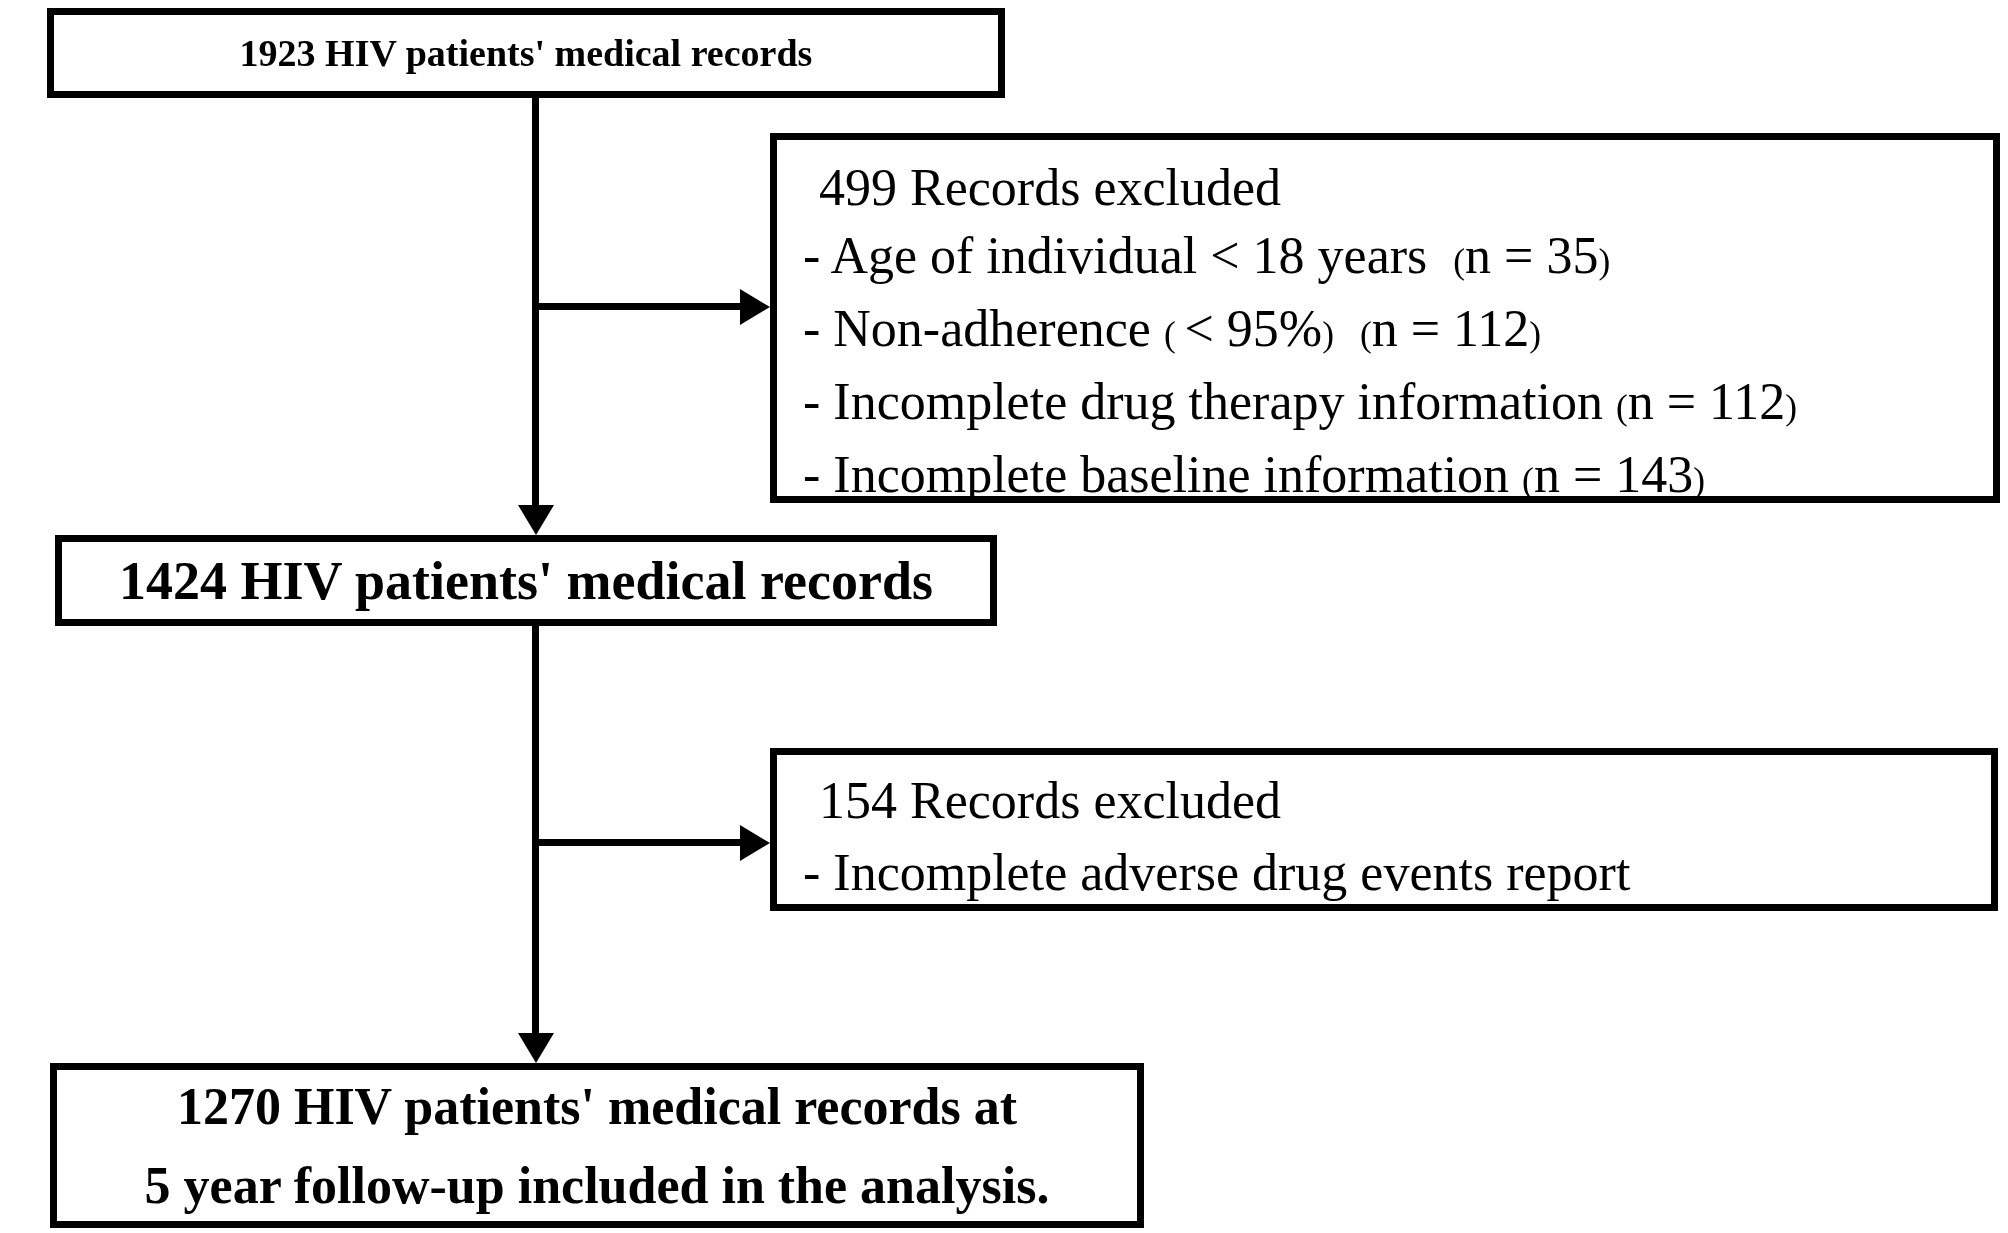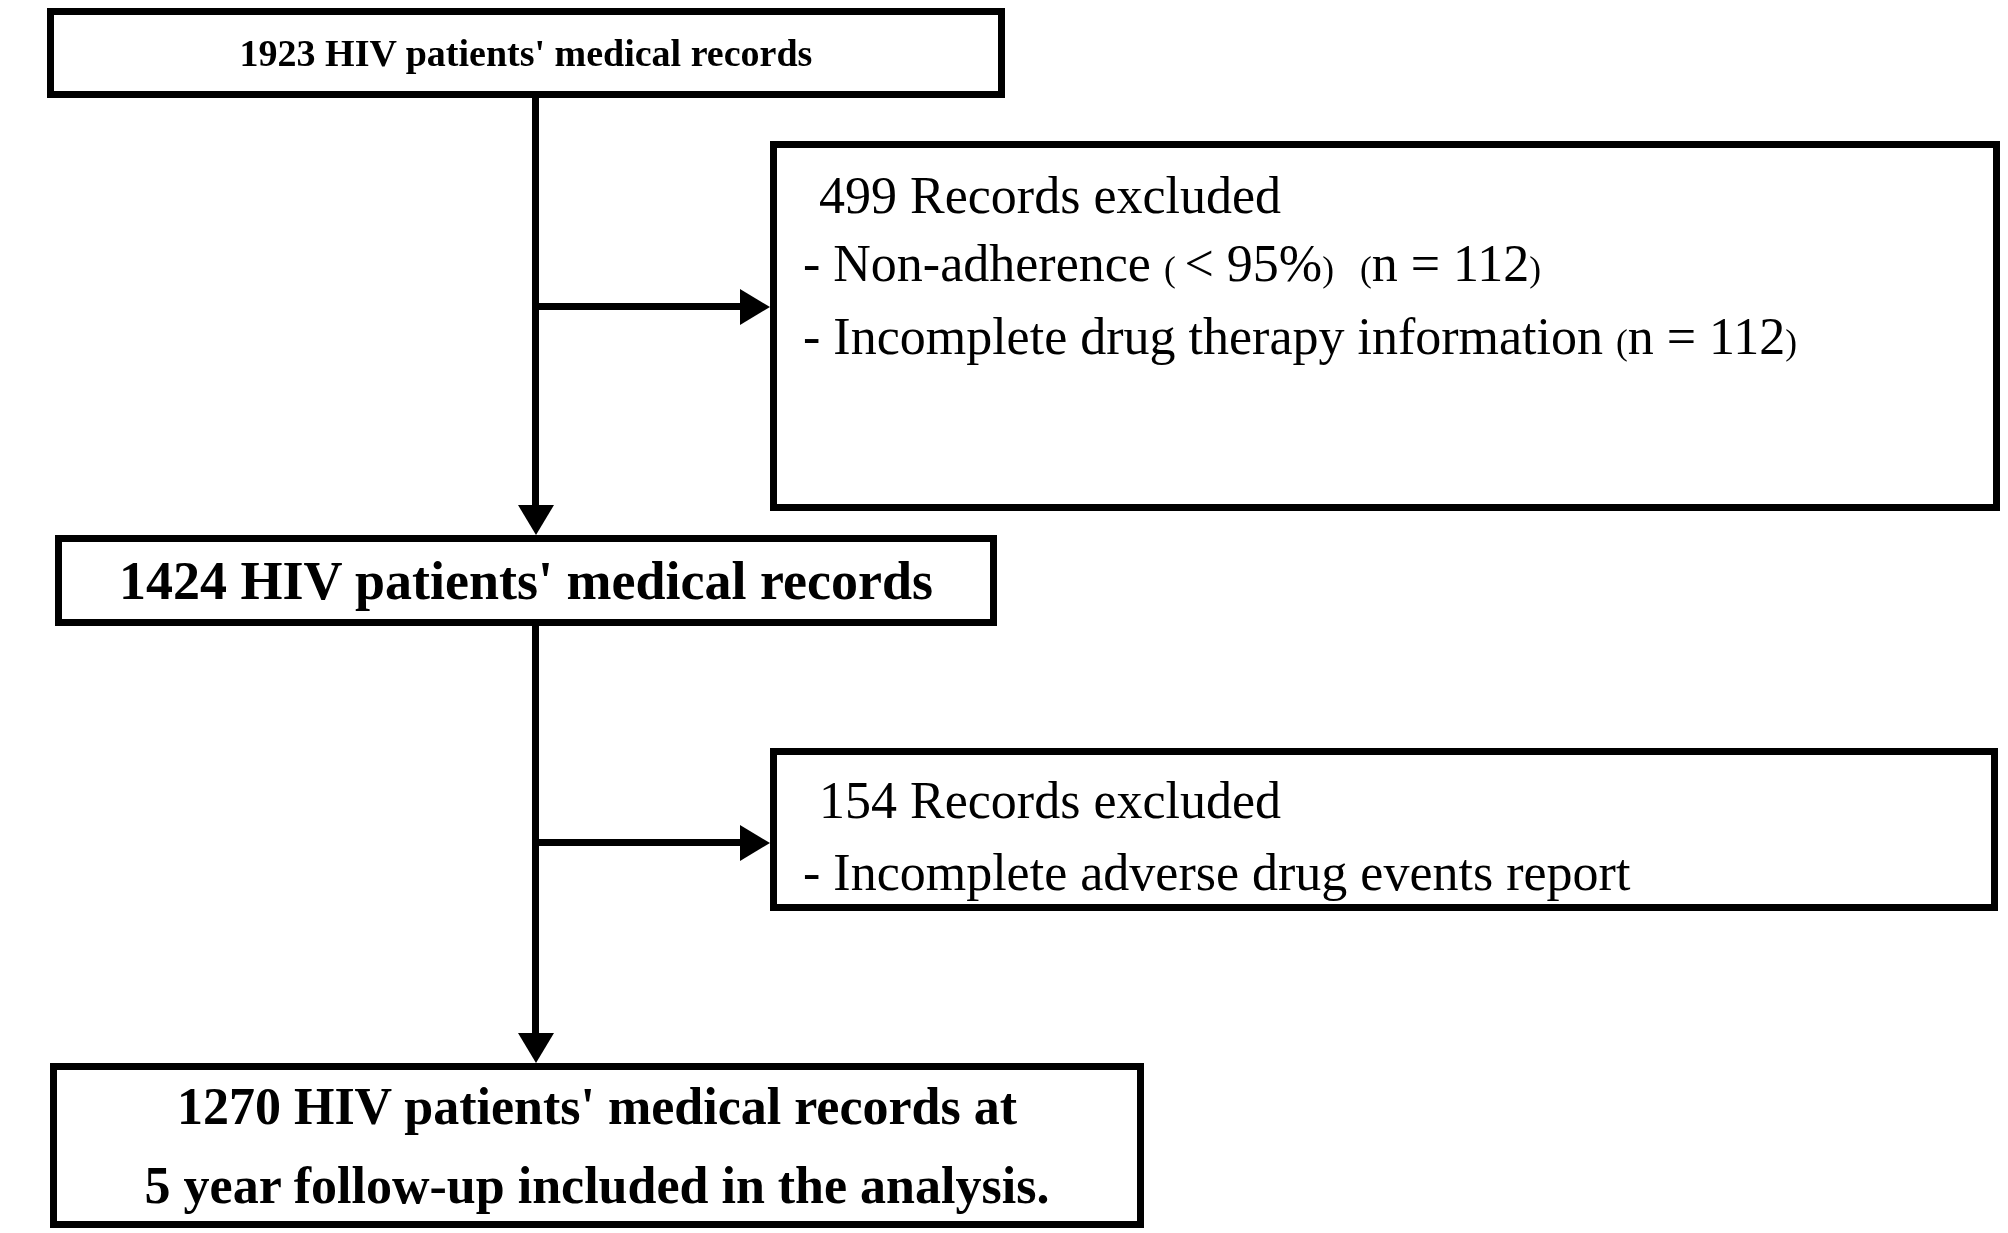--- a/index.html
+++ b/index.html
@@ -39,21 +39,21 @@
     text-align: right;
   }
   #box-final {
     left: 5px; top: 1063px; width: 1094px; height: 165px;
     font-size: 52px;
     flex-direction: column;
     line-height: 79px;
     margin-left: 45px;
   }
   #exclusion-first {
-    left: 770px; top: 141px; width: 1230px; height: 370px;
+    left: 770px; top: 133px; width: 1230px; height: 370px;
     font-size: 52px;
     padding: 14px 8px 17px 26px;
   }
   #exclusion-second {
     left: 770px; top: 748px; width: 1228px; height: 163px;
     font-size: 52px;
     padding: 10px 8px 0 26px;
   }
   .excl-title {
     line-height: 68px;
@@ -107,22 +107,24 @@
 
   <div class="line" id="vline-1"></div>
   <div class="arrow-down" id="arrow-down-1"></div>
 
   <div class="line" id="hline-1"></div>
   <div class="arrow-right" id="arrow-right-1"></div>
 
   <div class="box" id="exclusion-first">
     <div class="excl-title">499 Records excluded</div>
     <div>
+        <div class="excl-line"><span>- Age of individual &lt; 18 years  </span><span class="paren">(</span><span>n = 35</span><span class="paren">)</span></div>
         <div class="excl-line"><span>- Non-adherence </span><span class="paren">( </span><span>&lt; 95%</span><span class="paren">)</span><span>  </span><span class="paren">(</span><span>n = 112</span><span class="paren">)</span></div>
         <div class="excl-line"><span>- Incomplete drug therapy information </span><span class="paren">(</span><span>n = 112</span><span class="paren">)</span></div>
+        <div class="excl-line"><span>- Incomplete baseline information </span><span class="paren">(</span><span>n = 143</span><span class="paren">)</span></div>
       </div>
   </div>
 
   <div class="box center-box" id="box-intermediate">
     <span>1424 HIV patients' medical records</span>
   </div>
 
   <div class="line" id="vline-2"></div>
   <div class="arrow-down" id="arrow-down-2"></div>
 

